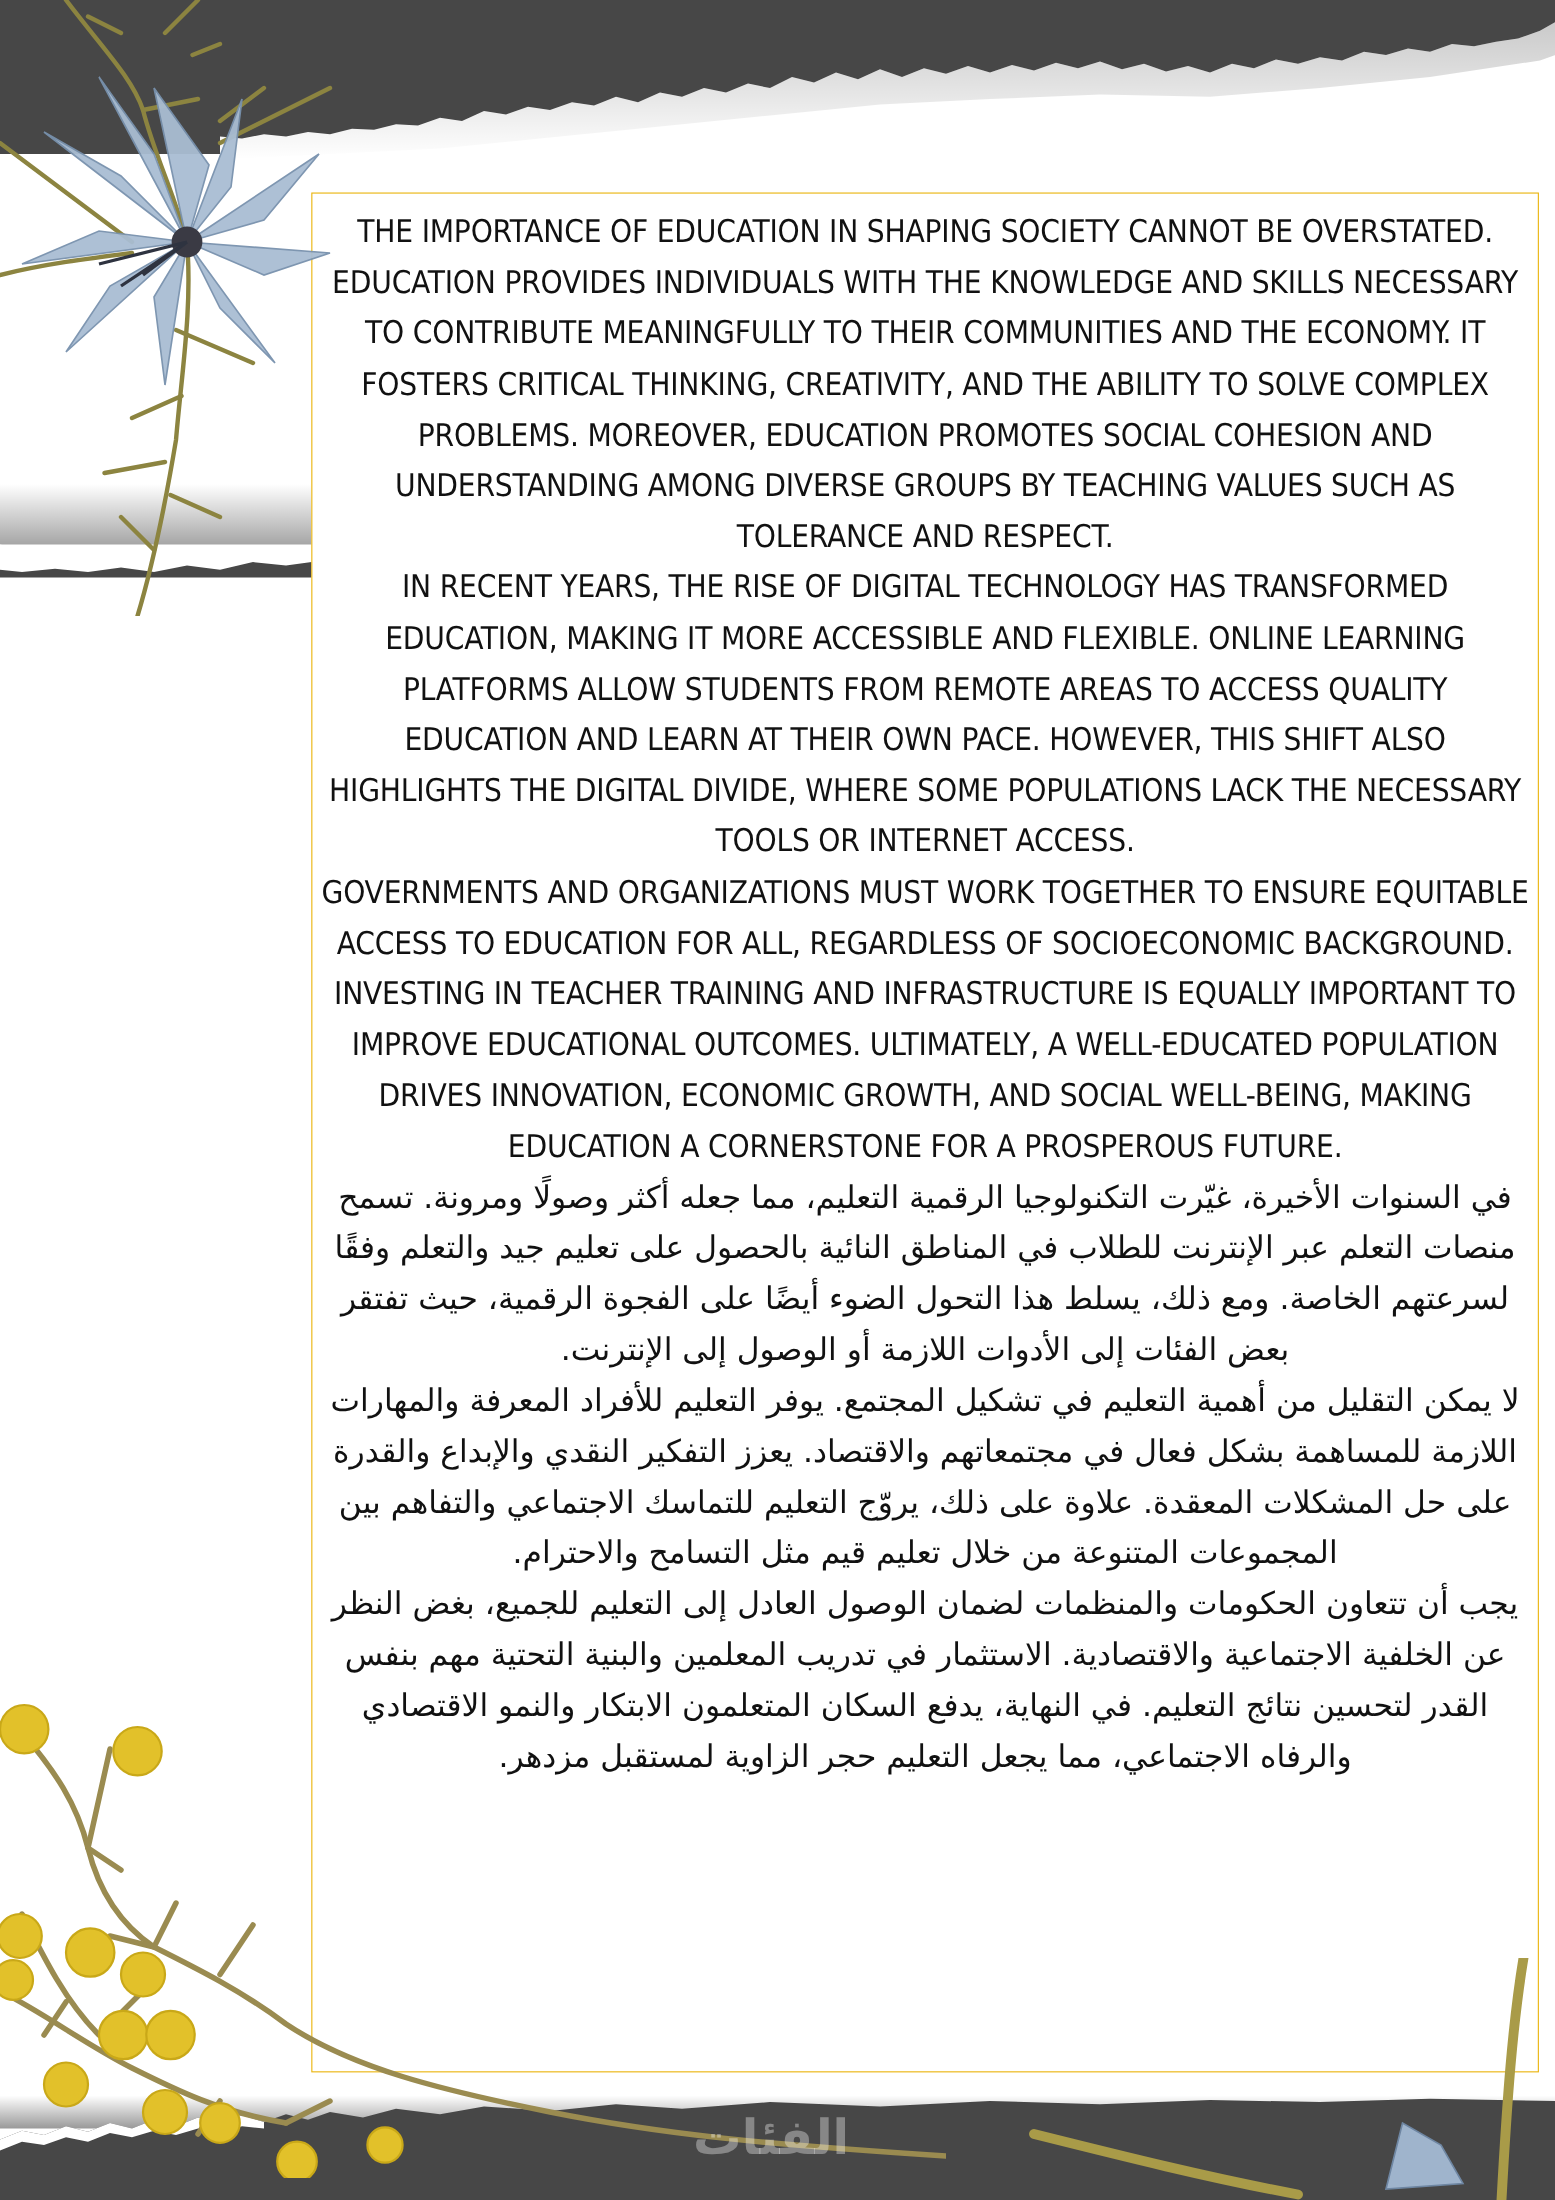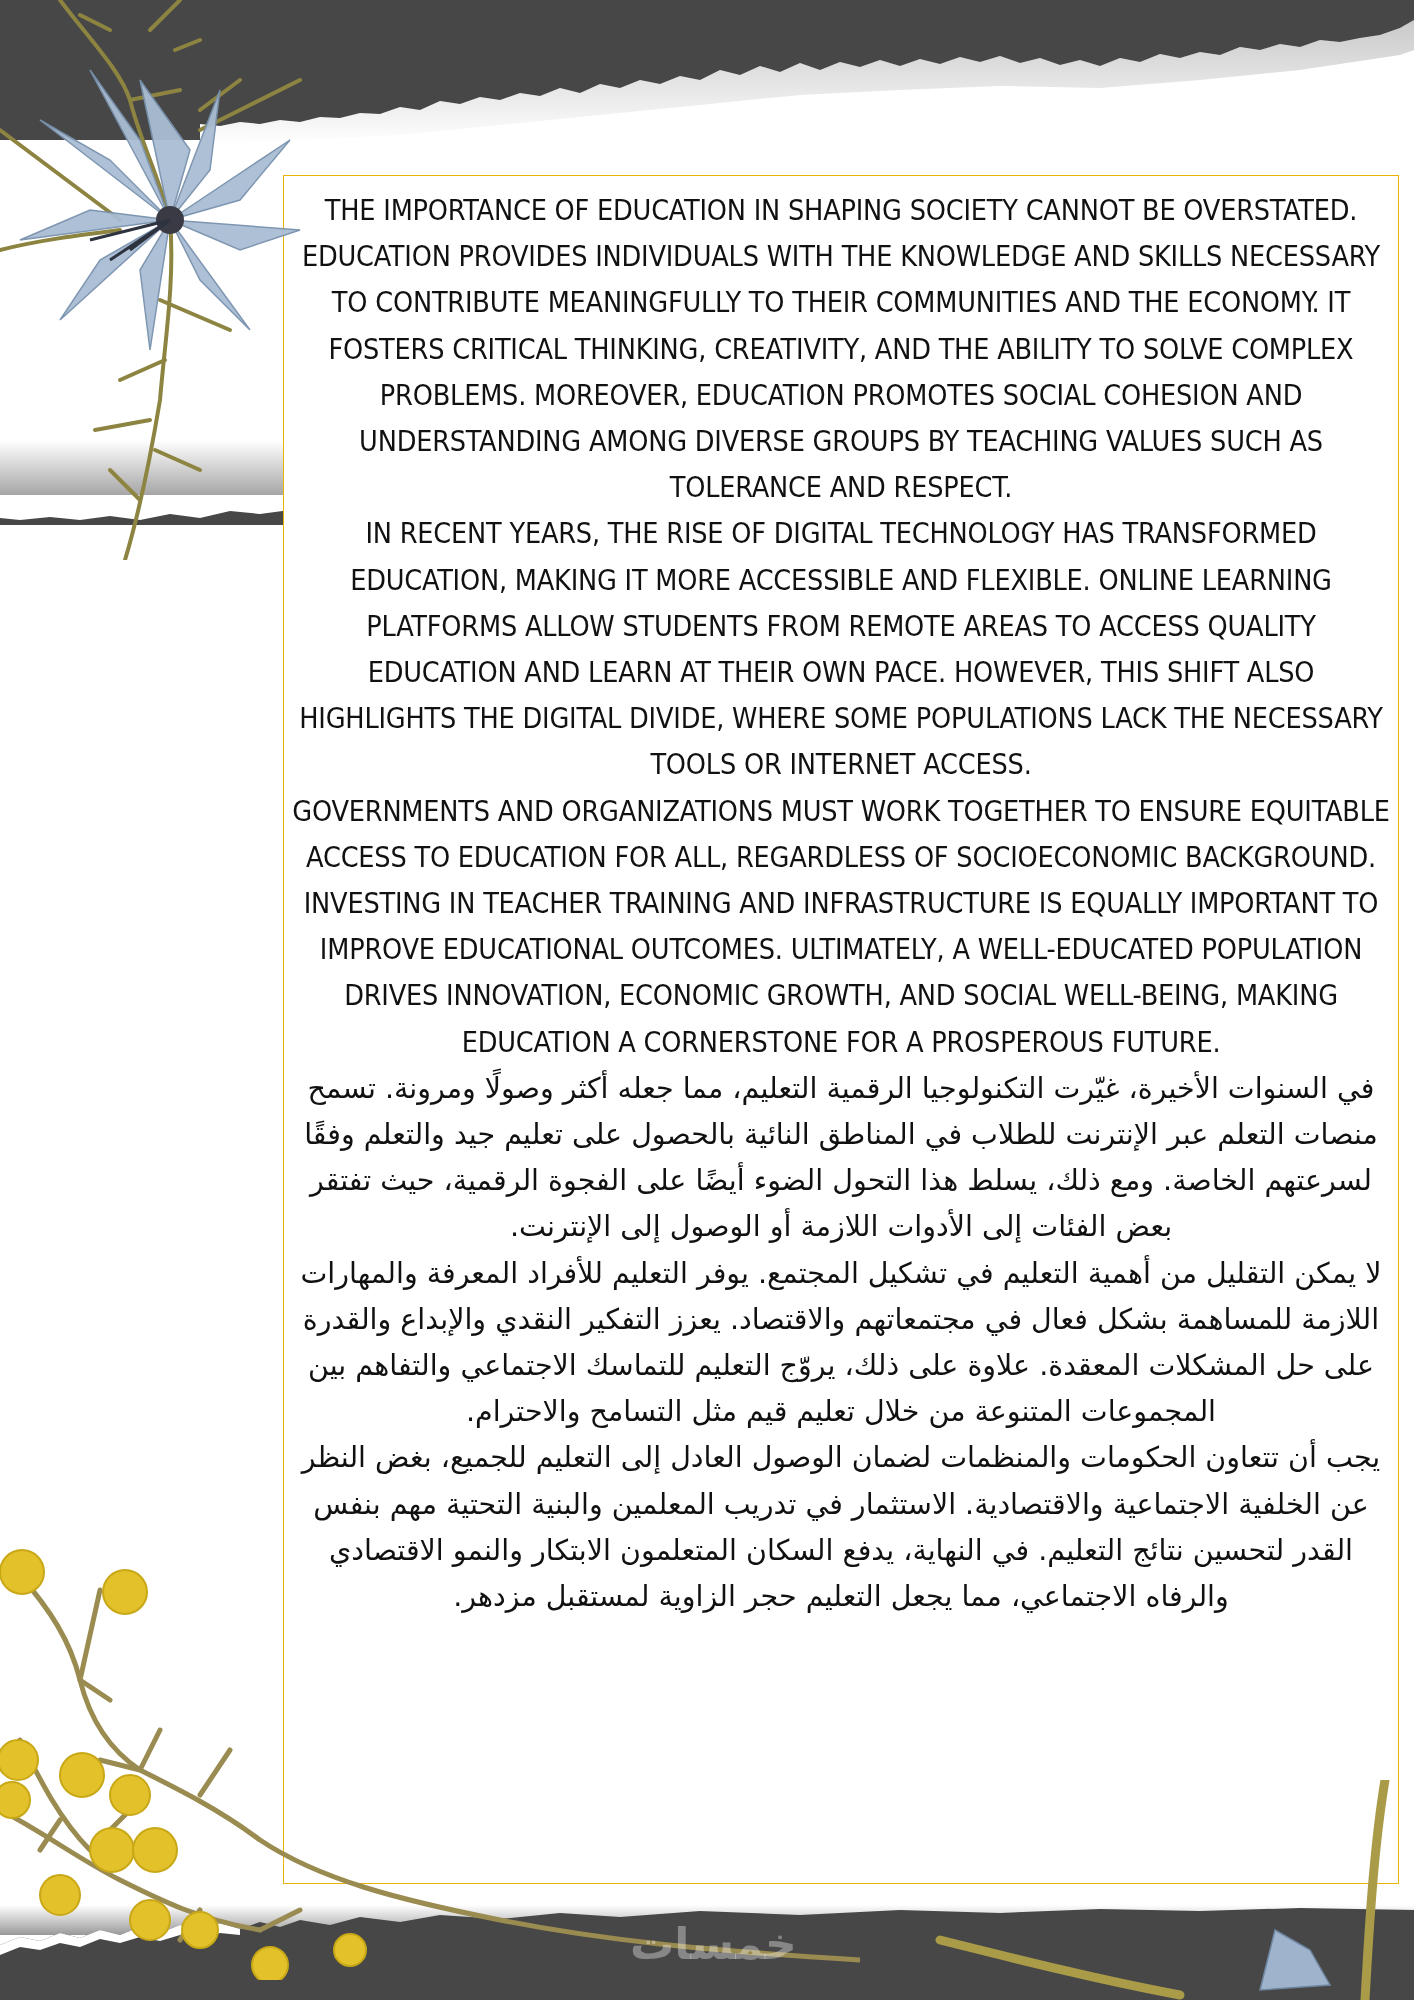--- a/index.html
+++ b/index.html
@@ -144,13 +144,13 @@
 </svg>
 
 <svg class="deco" style="left:880px;top:1780px;width:534px;height:220px;" viewBox="0 0 534 220">
   <g stroke="#a99b48" stroke-width="9" fill="none" stroke-linecap="round">
     <path d="M60,160 C140,180 220,200 300,215"></path>
     <path d="M505,0 C495,60 490,130 485,220"></path>
   </g>
   <path d="M380,210 L395,150 L430,170 L450,205 Z" fill="#9fb4cc" stroke="#6e86a2" stroke-width="1.5"></path>
 </svg>
 
-<div class="watermark">خمسات</div>
+<div class="watermark">الفئات</div>
 
 </body></html>

